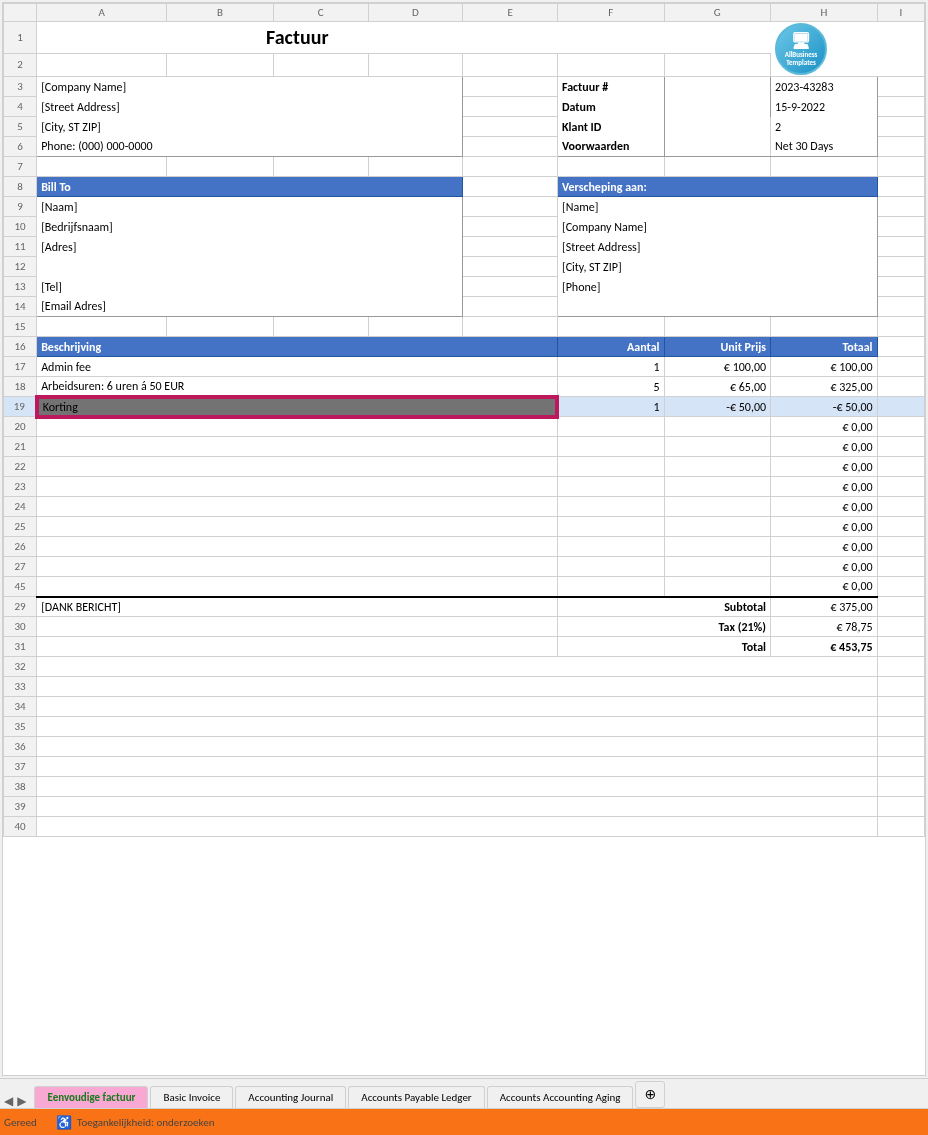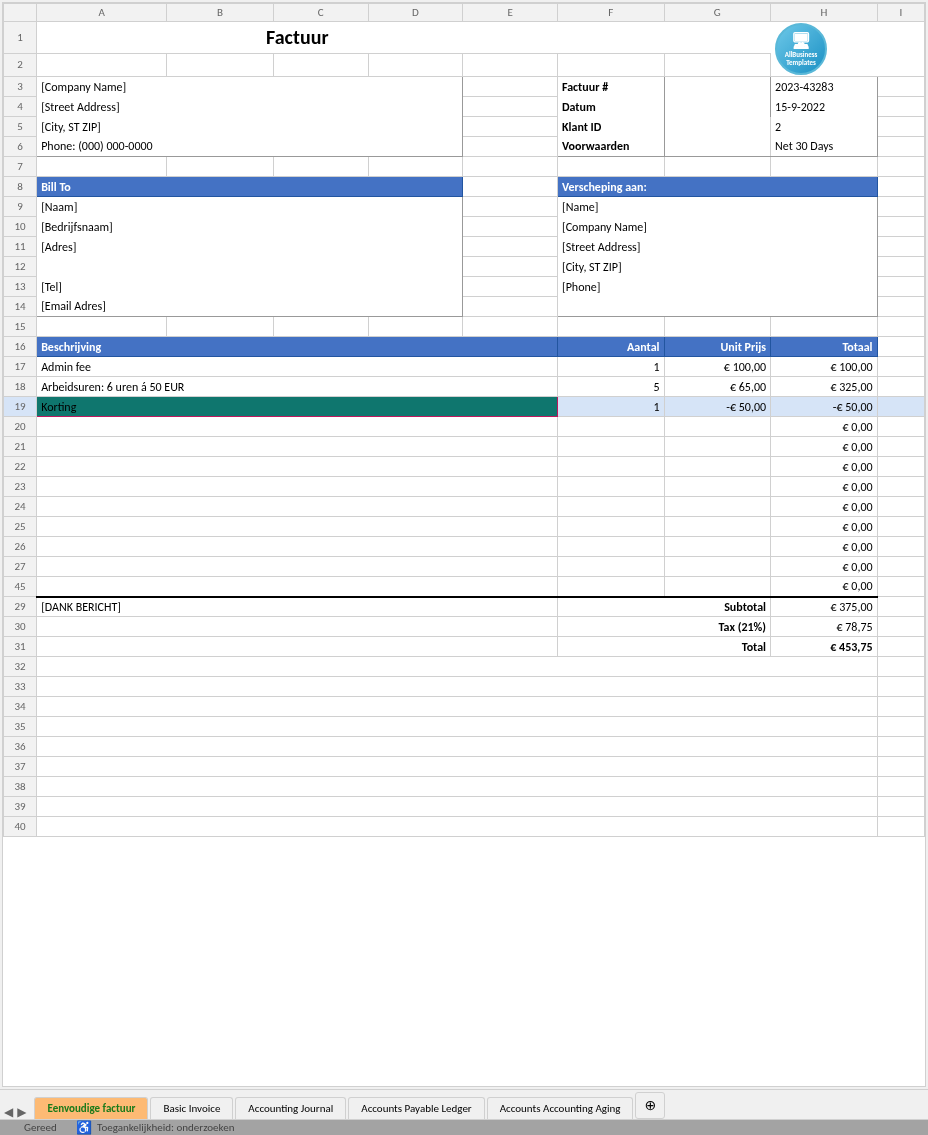--- a/index.html
+++ b/index.html
@@ -113,47 +113,47 @@
       border: 1px solid #d0d0d0;
       border-bottom: none;
       background: #f0f0f0;
       cursor: pointer;
       margin-right: 2px;
       border-radius: 3px 3px 0 0;
       white-space: nowrap;
     }
 
     .tab.active {
-      background: #fdba74;
+      background: #f9a8d4;
       color: #1a7a1a;
       font-weight: bold;
       border-bottom: 1px solid #fff;
       margin-bottom: -1px;
       text-align: center;
     }
 
     .tab-add {
       padding: 4px 8px;
       font-size: 14px;
       border: 1px solid #d0d0d0;
       background: #f0f0f0;
       cursor: pointer;
       border-radius: 3px;
     }
 
     
     .status-bar {
       display: flex;
       align-items: center;
-      background: #a3a3a3;
+      background: #f97316;
       border-top: 1px solid #d0d0d0;
-      padding: 2px 24px;
+      padding: 2px 4px;
       font-size: 11px;
       color: #444;
-      height: 16px;
+      height: 27px;
       flex-shrink: 0;
     }
 
     .status-item {
       margin-right: 12px;
       display: flex;
       align-items: center;
       gap: 4px;
     }
 
@@ -373,21 +373,21 @@
           <td class="row-num">18</td>
           <td class="cell col-a" colspan="5" style="border:1px solid #d0d0d0;">Arbeidsuren: 6 uren  á 50 EUR</td>
           <td class="cell col-f" style="border:1px solid #d0d0d0; text-align:right;">5</td>
           <td class="cell col-g" style="border:1px solid #d0d0d0; text-align:right;">€ 65,00</td>
           <td class="cell col-h" style="border:1px solid #d0d0d0; text-align:right;">€ 325,00</td>
           <td class="cell col-i"></td>
         </tr>
 
         <tr class="grid-row" style="background:#d6e4f7;">
           <td class="row-num" style="background:#d6e4f7;">19</td>
-          <td class="cell col-a" colspan="5" style="border:1px solid #be185d; background:#0f766e;">Korting</td>
+          <td class="cell col-a" colspan="5" style="border:4px solid #be185d; background:#737373;">Korting</td>
           <td class="cell col-f" style="border:1px solid #d0d0d0; text-align:right; background:#d6e4f7;">1</td>
           <td class="cell col-g" style="border:1px solid #d0d0d0; text-align:right; background:#d6e4f7;">-€ 50,00</td>
           <td class="cell col-h" style="border:1px solid #d0d0d0; text-align:right; background:#d6e4f7;">-€ 50,00</td>
           <td class="cell col-i"></td>
         </tr>
 
         <tr class="grid-row">
           <td class="row-num">20</td>
           <td class="cell col-a" colspan="5" style="border:1px solid #d0d0d0;"></td>
           <td class="cell col-f" style="border:1px solid #d0d0d0; text-align:right;"></td>

